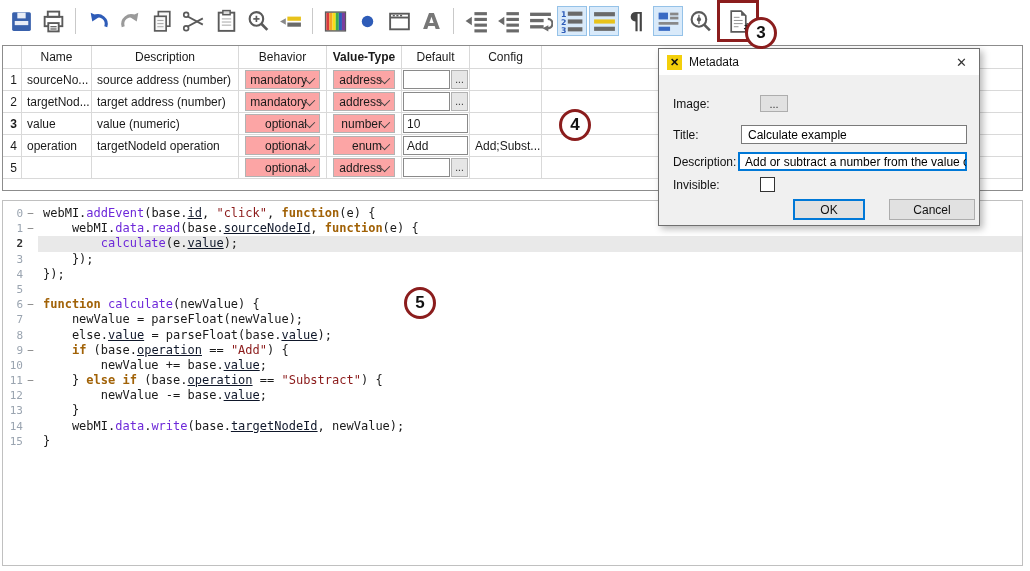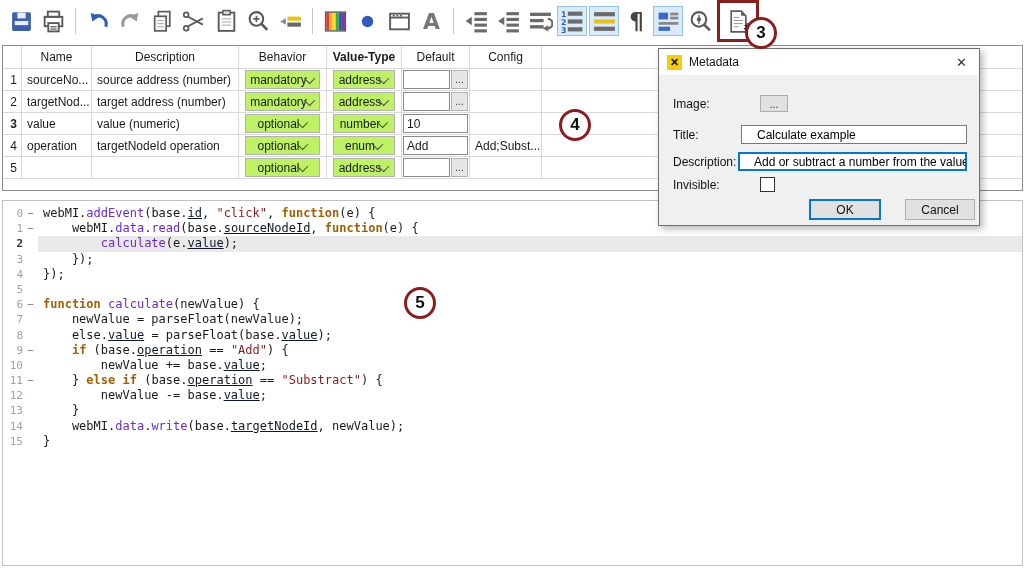--- a/index.html
+++ b/index.html
@@ -16,22 +16,22 @@
   .trow{display:flex;height:22px}
   .trow.header{height:23px}
   .tcell{border-right:1px solid #d9d9d9;border-bottom:1px solid #d9d9d9;display:flex;align-items:center;
          padding:0 5px;font-size:12px;color:#1a1a1a;overflow:hidden;white-space:nowrap;box-sizing:border-box}
   .trow.header .tcell{justify-content:center;padding:0}
   .c-num{width:19px;justify-content:flex-end;padding:0 4px 0 1px}
   .c-num.sel{font-weight:bold}
   .c-name{width:70px}.c-desc{width:147px}.c-beh{width:88px}.c-vt{width:75px}.c-def{width:68px;padding:0 1px}.c-cfg{width:72px}
   .c-fill{flex:1;border-right:none}
   .hd-bold{font-weight:bold}
-  .dd{flex:1;height:19px;background:#bef264;border:1px solid #b2b2b2;display:flex;align-items:center;
-      justify-content:center;padding:0 4px;font-size:12px;box-sizing:border-box;margin:9px 1px}
+  .dd{flex:1;height:19px;background:#fca5a5;border:1px solid #b2b2b2;display:flex;align-items:center;
+      justify-content:flex-end;padding:0 4px;font-size:12px;box-sizing:border-box;margin:9px 1px}
   .chev{width:7px;height:7px;border-left:1.6px solid #444;border-bottom:1.6px solid #444;
         transform:rotate(-45deg) translateY(-2px);flex:none}
   .tin{height:19px;border:1px solid #8a8a8a;background:#fff;font-size:12px;padding:0 3px;
        display:flex;align-items:center;box-sizing:border-box;flex:1;overflow:hidden}
   .brw{width:17px;height:19px;margin-left:1px;background:#e6e6e6;border:1px solid #b2b2b2;font-size:10px;
        display:flex;align-items:center;justify-content:center;color:#333;box-sizing:border-box;flex:none}
   
   .code-panel{position:absolute;left:2px;top:200px;width:1021px;height:366px;border:1px solid #c0c0c0;
               background:#fff;font-family:"DejaVu Sans Mono",monospace;font-size:12px;padding-top:5px;box-sizing:border-box}
   .cline{display:flex;height:15.2px;line-height:15.2px}
@@ -47,21 +47,21 @@
   .tk-s{color:#8b1a1a}
   
   .dialog{position:absolute;left:658px;top:48px;width:322px;height:178px;background:#f0f0f0;
           border:1px solid #707070;box-shadow:3px 3px 7px rgba(0,0,0,.28);z-index:5;box-sizing:border-box}
   .dlg-title{height:26px;background:#fff;display:flex;align-items:center;padding:0 8px;font-size:12px;gap:7px;color:#111}
   .dlg-icon{width:15px;height:15px;background:#f3cf0b;color:#111;font-weight:bold;font-size:11px;
             display:flex;align-items:center;justify-content:center;flex:none}
   .dlg-close{margin-left:auto;font-size:13px;color:#333;padding:0 4px}
   .dlg-row{display:flex;align-items:center;margin:0 12px 0 14px}
   .dlg-label{width:68px;font-size:12px;color:#111;flex:none}
-  .dlg-input{flex:1;height:19px;background:#fff;border:1px solid #7a7a7a;font-size:12px;padding:0 15px;
+  .dlg-input{flex:1;height:19px;background:#fff;border:1px solid #7a7a7a;font-size:12px;padding:0 6px;
              display:flex;align-items:center;white-space:nowrap;overflow:hidden;box-sizing:border-box}
   .dlg-input.focus{border:1px solid #0078d7;box-shadow:inset 0 0 0 1px #0078d7}
   .dlg-brw{width:28px;height:17px;background:#e1e1e1;border:1px solid #adadad;font-size:11px;
            display:flex;align-items:center;justify-content:center;color:#333;box-sizing:border-box}
   .dlg-check{width:15px;height:15px;background:#fff;border:1px solid #333;box-sizing:border-box}
   .dlg-btns{display:flex;justify-content:flex-end;gap:24px;margin:7px 4px 15px 0}
   .btn{width:72px;height:21px;background:#e1e1e1;border:1px solid #adadad;font-size:12px;color:#111;
        display:flex;align-items:center;justify-content:center;box-sizing:border-box}
   .btn.primary{border:2px solid #0078d7}
   
@@ -480,19 +480,19 @@
   <div class="dlg-row" style="margin-top:8px">
     <span class="dlg-label" style="width:65px">Description:</span>
     <span class="dlg-input focus">Add or subtract a number from the value of a so</span>
   </div>
   <div class="dlg-row" style="margin-top:6px">
     <span class="dlg-label">Invisible:</span>
     <span class="dlg-check" style="margin-left:19px"></span>
   </div>
   <div class="dlg-btns">
     <span class="btn primary">OK</span>
-    <span class="btn" style="width:70px">Cancel</span>
+    <span class="btn" style="width:86px">Cancel</span>
   </div>
 </div>
 
 <div class="badge" style="left: 745px; top: 17px;">3</div>
 <div class="badge" style="left: 559px; top: 109px;">4</div>
 <div class="badge" style="left: 404px; top: 287px;">5</div>
 
 </body></html>

